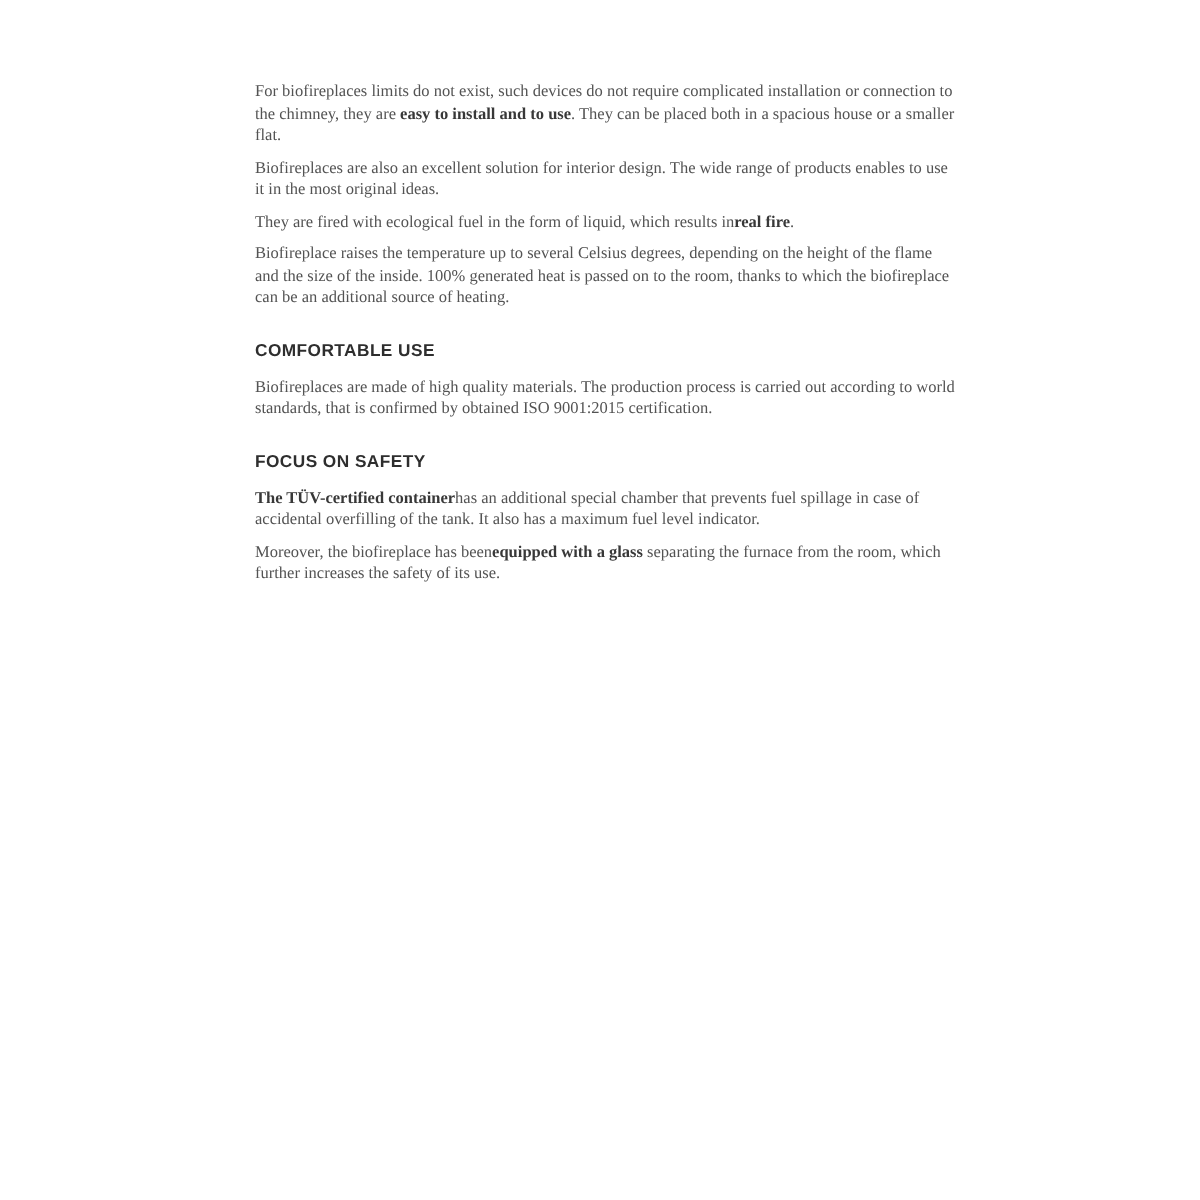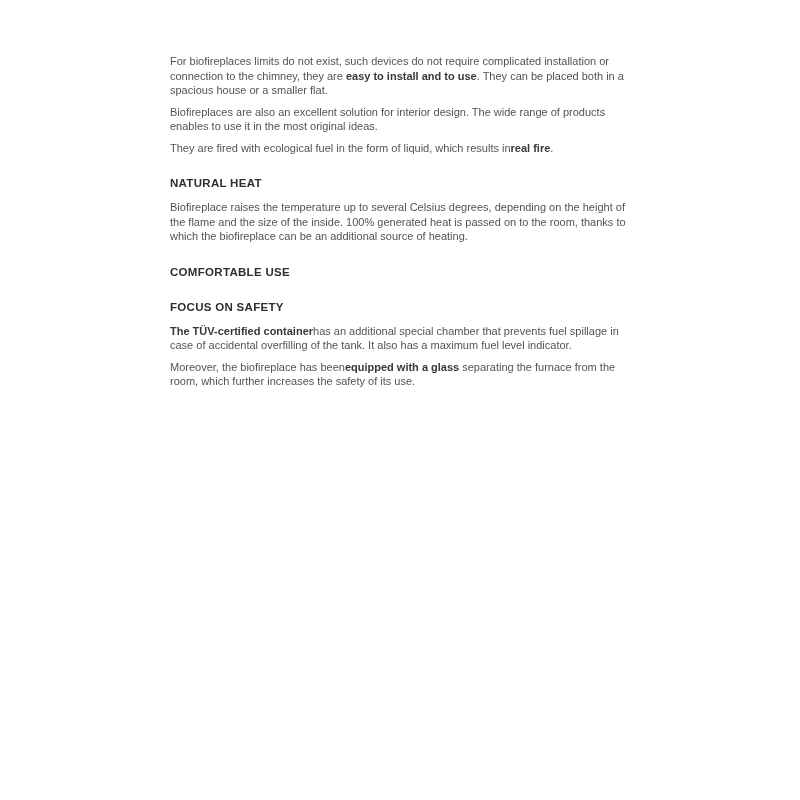--- a/index.html
+++ b/index.html
@@ -21,20 +21,21 @@
   }
   .doc-section {
     display: block;
   }
   .doc-paragraph {
     margin: 0 0 7px 0;
     font-size: 11px;
     line-height: 14.5px;
     color: #535353;
     text-align: left;
+    font-family: Liberation Serif, serif;
   }
   .doc-heading {
     margin: 21px 0 10px 0;
     font-size: 11.5px;
     line-height: 14px;
     font-weight: 700;
     color: #2e2e2e;
     letter-spacing: 0.3px;
   }
   .doc-section:first-child .doc-paragraph:first-child {
@@ -48,26 +49,26 @@
 </head>
 <body>
 
 <main class="doc">
     <section class="doc-section">
       <p class="doc-paragraph"><span>For biofireplaces limits do not exist, such devices do not require complicated installation or connection to the chimney, they are </span><strong>easy to install and to use</strong><span>. They can be placed both in a spacious house or a smaller flat.</span></p>
       <p class="doc-paragraph"><span>Biofireplaces are also an excellent solution for interior design. The wide range of products enables to use it in the most original ideas.</span></p>
       <p class="doc-paragraph"><span>They are fired with ecological fuel in the form of liquid, which results in</span><strong>real fire</strong><span>.</span></p>
     </section>
     <section class="doc-section">
-      <h3 class="doc-heading">NATURAL HEAT</h3>
       <p class="doc-paragraph"><span>Biofireplace raises the temperature up to several Celsius degrees, depending on the height of the flame and the size of the inside. 100% generated heat is passed on to the room, thanks to which the biofireplace can be an additional source of heating.</span></p>
     </section>
     <section class="doc-section">
       <h3 class="doc-heading">COMFORTABLE USE</h3>
     </section>
     <section class="doc-section">
+      <p class="doc-paragraph"><span>Biofireplaces are made of high quality materials. The production process is carried out according to world standards, that is confirmed by obtained ISO 9001:2015 certification.</span></p>
     </section>
     <section class="doc-section">
       <h3 class="doc-heading">FOCUS ON SAFETY</h3>
       <p class="doc-paragraph"><strong>The TÜV-certified container</strong><span>has an additional special chamber that prevents fuel spillage in case of accidental overfilling of the tank. It also has a maximum fuel level indicator.</span></p>
       <p class="doc-paragraph"><span>Moreover, the biofireplace has been</span><strong>equipped with a glass</strong><span> separating the furnace from the room, which further increases the safety of its use.</span></p>
     </section>
   </main>
 
 </body></html>

